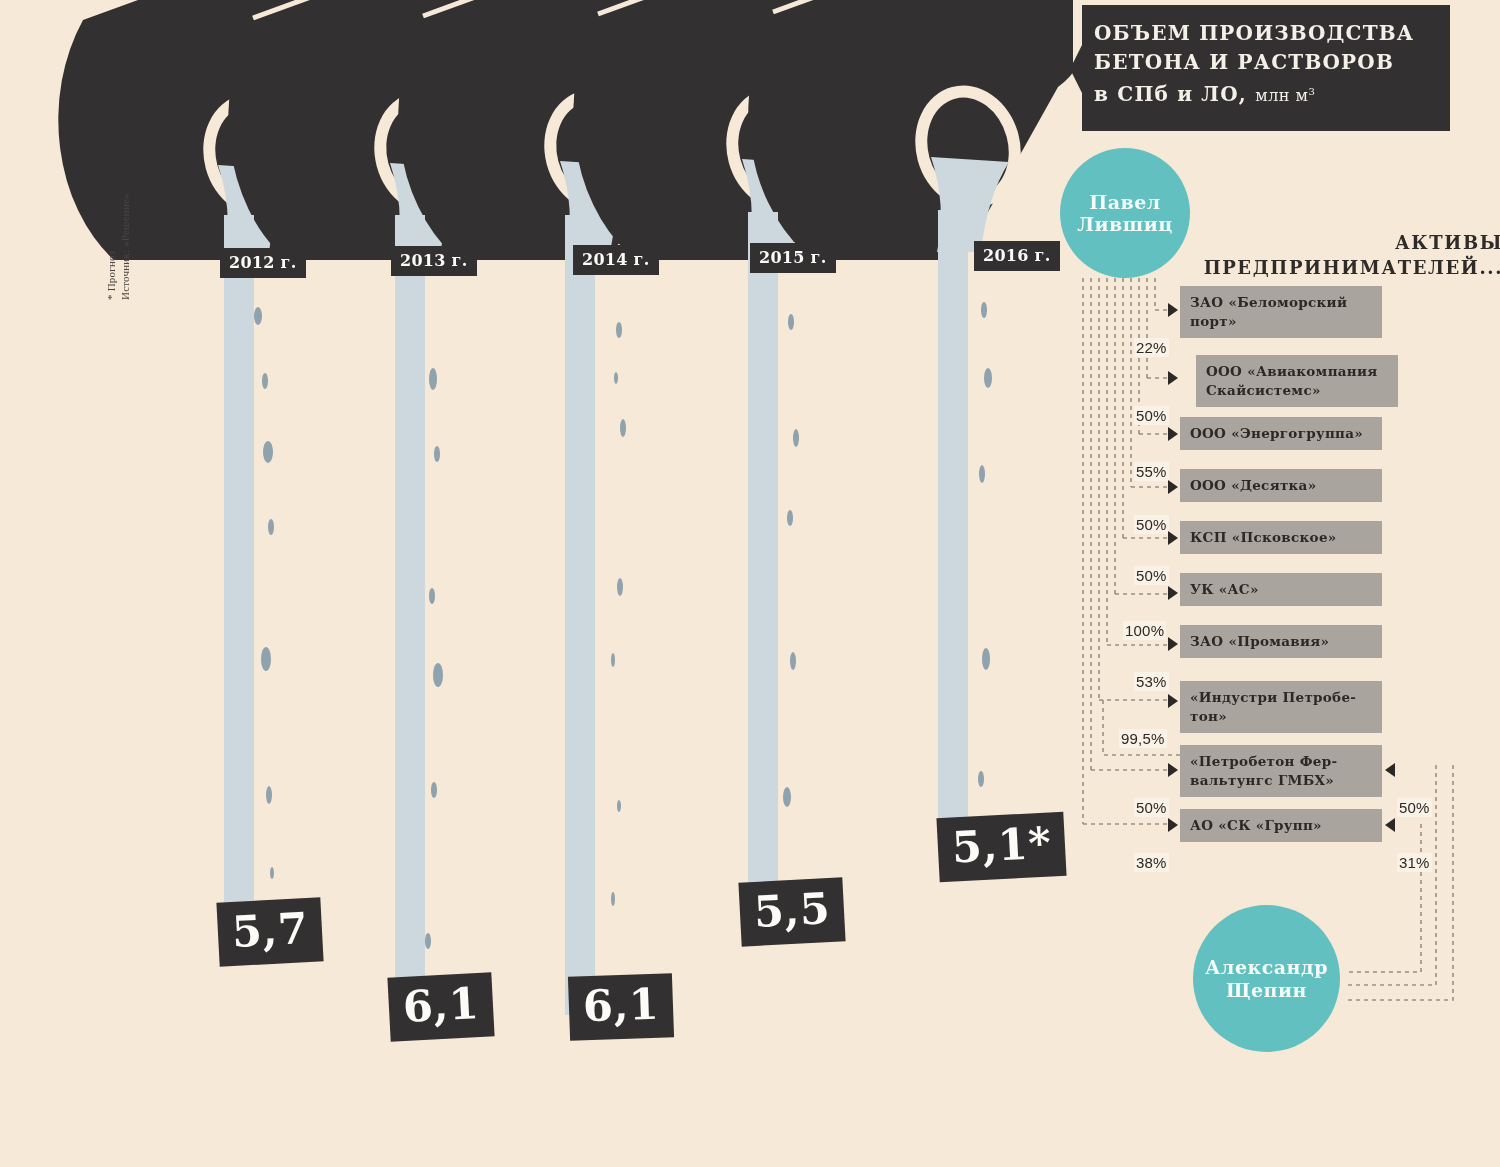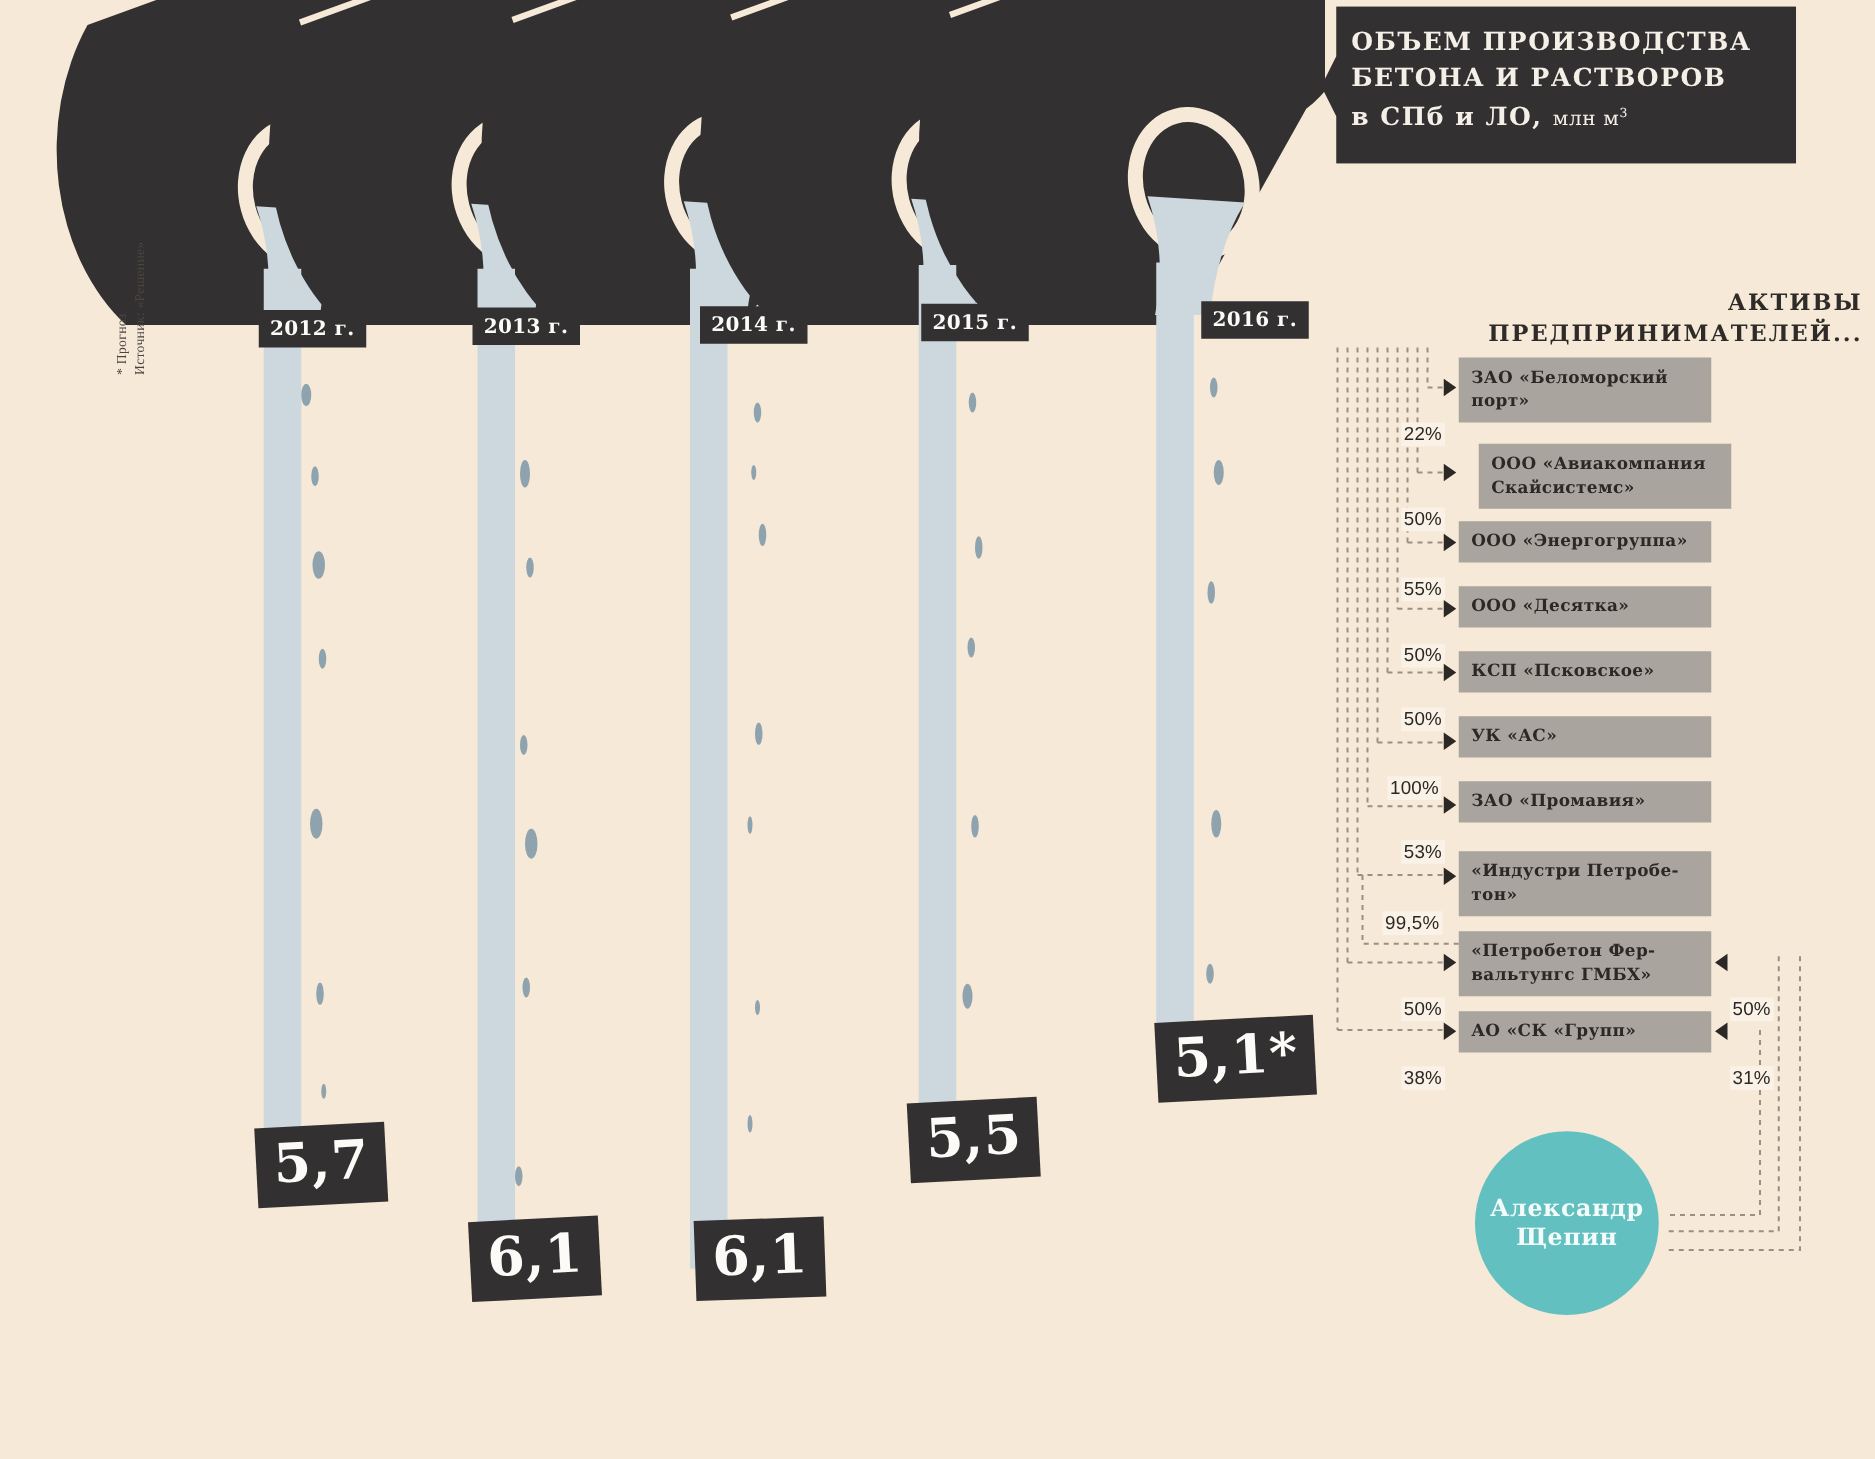--- a/index.html
+++ b/index.html
@@ -1,21 +1,21 @@
 <!DOCTYPE html>
 <html><head>
 <meta charset="utf-8">
 <style>
   html,body{margin:0;padding:0;}
   body{
     width:1500px;height:1167px;position:relative;overflow:hidden;
     background:#f7e9d7;
     font-family:"Liberation Serif", serif;
   }
-  .stage{position:absolute;left:0;top:0;width:1408px;height:1167px;text-decoration:underline;}
+  .stage{position:absolute;left:13px;top:0;width:1408px;height:1167px;text-decoration:underline;}
 
   
   .pipes{position:absolute;left:0;top:0;width:1060px;height:260px;}
 
   
   #title-block{
     position:absolute;left:1057px;top:5px;width:380px;height:126px;
     background:#333031;color:#f4efe7;
     padding:14px 16px 10px 24px;box-sizing:border-box;
     clip-path: polygon(12px 0, 100% 0, 100% 100%, 12px 100%, 12px 88px, 0 64px, 12px 40px);
@@ -214,20 +214,26 @@
   <div class="year-tag" style="left:560px;top:245px;">2014 г.</div>
   <div class="year-tag" style="left:737px;top:243px;">2015 г.</div>
   <div class="year-tag" style="left:929px;top:241px;margin-left:32px;">2016 г.</div>
 
   <div class="val-tag" style="left:205px;top:900px;transform:rotate(-3deg);">5,7</div>
   <div class="val-tag" style="left:376px;top:975px;transform:rotate(-3deg);">6,1</div>
   <div class="val-tag" style="left:556px;top:975px;transform:rotate(-2deg);">6,1</div>
   <div class="val-tag" style="left:727px;top:880px;transform:rotate(-3deg);">5,5</div>
   <div class="val-tag" style="left:925px;top:815px;transform:rotate(-3deg);">5,1*</div>
 
+  <div class="person" id="person-livshits">
+    <div>
+      <span>Павел</span>
+      <span>Лившиц</span>
+    </div>
+  </div>
   <div class="person" id="person-shchepin">
     <div>
       <span>Александр</span>
       <span>Щепин</span>
     </div>
   </div>
 
   <div id="assets-header">
     <div>Активы</div>
     <div>предпринимателей...</div>

